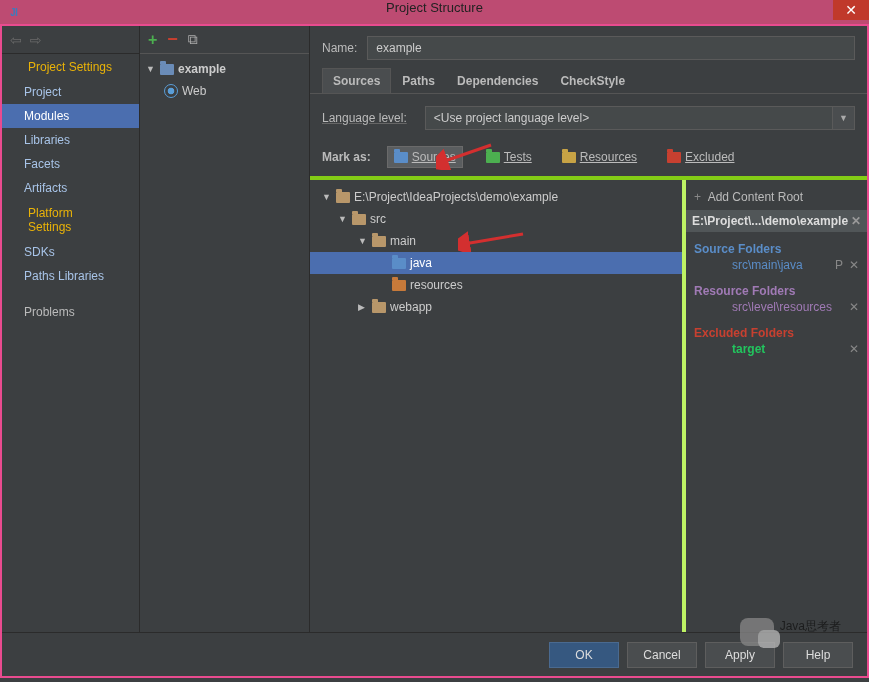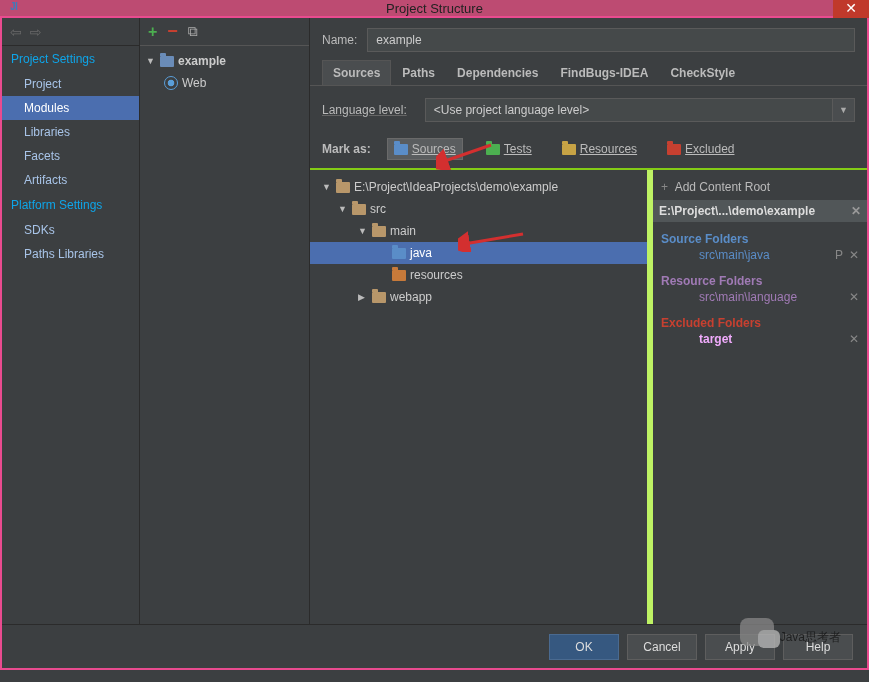--- a/index.html
+++ b/index.html
@@ -1,30 +1,30 @@
 <!DOCTYPE html>
 <html><head>
 <meta charset="utf-8">
 <style>
 * { margin: 0; padding: 0; box-sizing: border-box; font-family: "Segoe UI", Tahoma, sans-serif; font-size: 12px; }
 body { background: #3c3f41; color: #bbbbbb; width: 869px; height: 682px; overflow: hidden; position: relative; }
 
-.titlebar { height: 16px; background: #bd4b72; display: flex; align-items: center; position: relative; }
+.titlebar { height: 24px; background: #bd4b72; display: flex; position: relative; }
 .titlebar-icon { width: 28px; height: 28px; display: flex; align-items: center; justify-content: center; color: #3a7cbe; font-weight: bold; font-size: 14px; }
 .titlebar-title { position: absolute; left: 50%; transform: translateX(-50%); color: #222; font-size: 13px; }
 .titlebar-close { position: absolute; right: 0; width: 36px; height: 20px; background: #c0392b; color: #fff; display: flex; align-items: center; justify-content: center; font-size: 14px; }
 
 .pink-border { border: 2px solid #e94b8f; height: 654px; display: flex; flex-direction: column; }
 
 .main-area { display: flex; flex: 1; overflow: hidden; }
 
 .sidebar-left { width: 138px; background: #3c3f41; border-right: 1px solid #2b2b2b; }
 .nav-arrows { height: 28px; display: flex; align-items: center; gap: 8px; padding-left: 8px; border-bottom: 1px solid #2b2b2b; }
 .nav-arrow { color: #6a6a6a; font-size: 14px; }
-.section-header { padding: 6px 9px; color: #0ea5e9; font-size: 12px; }
+.section-header { padding: 6px 26px; color: #eab308; font-size: 12px; }
 .sidebar-item { padding: 5px 10px 5px 22px; color: #a8c4e8; cursor: pointer; }
 .sidebar-item.selected { background: #4b6eaf; color: #fff; }
 .sidebar-item.problems { color: #bbb; margin-top: 12px; }
 
 .tree-panel { width: 170px; background: #3c3f41; border-right: 1px solid #2b2b2b; }
 .tree-toolbar { height: 28px; display: flex; align-items: center; gap: 10px; padding: 0 8px; border-bottom: 1px solid #555; }
 .tb-add { color: #4caf50; font-size: 16px; font-weight: bold; }
 .tb-remove { color: #c74030; font-size: 18px; font-weight: bold; }
 .tb-copy { color: #aaa; font-size: 14px; }
 .tree { padding-top: 4px; }
@@ -52,61 +52,61 @@
 .tab { padding: 5px 10px; color: #bbb; cursor: pointer; border: 1px solid transparent; border-bottom: none; }
 .tab.active { background: #4a4d4f; border-color: #555; }
 .tab.bold { font-weight: bold; }
 
 .lang-row { display: flex; align-items: center; padding: 12px; gap: 18px; }
 .lang-label { color: #bbb; text-decoration: underline; text-decoration-color: #666; }
 .select-wrap { flex: 1; display: flex; }
 .select-input { flex: 1; background: #45494a; border: 1px solid #5a5a5a; color: #ccc; padding: 4px 8px; height: 24px; }
 .select-btn { width: 22px; height: 24px; background: #4a4d4f; border: 1px solid #5a5a5a; border-left: none; display: flex; align-items: center; justify-content: center; color: #aaa; font-size: 9px; }
 
-.mark-row { display: flex; align-items: center; padding: 4px 12px 8px; gap: 16px; border-bottom: 2px solid #84cc16; }
+.mark-row { display: flex; align-items: center; padding: 4px 12px 8px; gap: 16px; border-bottom: 4px solid #84cc16; }
 .mark-label { color: #bbb; font-weight: bold; }
 .mark-btn { display: flex; align-items: center; gap: 4px; padding: 3px 6px; cursor: pointer; border: 1px solid transparent; }
 .mark-btn.pressed { background: #5a5d5f; border-color: #6a6a6a; }
 .mark-text { color: #bbb; }
 .mark-text.u { text-decoration: underline; }
 .mark-btn .folder-icon.green { background: #4caf50; } .mark-btn .folder-icon.green::before { background: #4caf50; }
 .mark-btn .folder-icon.res { background: #c7a345; } .mark-btn .folder-icon.res::before { background: #c7a345; }
 .mark-btn .folder-icon.tres { background: #7aa345; } .mark-btn .folder-icon.tres::before { background: #7aa345; }
 .mark-btn .folder-icon.excl { background: #c74030; } .mark-btn .folder-icon.excl::before { background: #c74030; }
 
 .lower { display: flex; flex: 1; overflow: hidden; }
 .file-tree { flex: 1; padding: 6px 0; overflow: auto; }
 .ft-row { display: flex; align-items: center; gap: 4px; padding: 2px 4px 2px 12px; line-height: 18px; }
 .ft-row.d1 { padding-left: 28px; }
 .ft-row.d2 { padding-left: 48px; }
 .ft-row.d3 { padding-left: 68px; }
 .ft-row.selected { background: #4b6eaf; color: #fff; }
 .ft-row.selected .tree-label { color: #fff; }
 .tri-r { color: #bbb; font-size: 9px; width: 10px; display: inline-block; }
 
-.right-panel { width: 220px; border-left: 6px solid #bef264; padding: 6px 8px; position: relative; }
+.right-panel { width: 185px; border-left: 4px solid #bef264; padding: 6px 8px; position: relative; }
 .add-root { color: #bbb; padding: 4px 0 6px; }
 .add-root .plus { color: #888; margin-right: 4px; }
 .root-path { background: #515658; padding: 4px 6px; margin: 0 -8px; display: flex; align-items: center; justify-content: space-between; font-weight: bold; color: #ddd; }
 .root-close { color: #999; cursor: pointer; }
 .folder-group-title { font-weight: bold; margin-top: 10px; }
 .folder-group-title.src { color: #5a8dc8; }
 .folder-group-title.res { color: #a07ab5; }
 .folder-group-title.excl { color: #c74030; }
 .folder-entry { display: flex; align-items: center; justify-content: space-between; padding: 2px 0 2px 10px; }
 .folder-entry .path { color: #5a8dc8; margin-left: 28px; }
 .folder-entry.res .path { color: #a07ab5; }
-.folder-entry.excl .path { color: #f0abfc; font-weight: bold; }
+.folder-entry.excl .path { color: #22c55e; font-weight: bold; }
 .folder-entry .actions { color: #888; display: flex; gap: 6px; }
 
 .arrow-red { position: absolute; pointer-events: none; }
 .arrow-red.a1 { left: 436px; top: 140px; }
 .arrow-red.a2 { left: 458px; top: 228px; }
 
-.wechat-overlay { position: absolute; right: 28px; bottom: 36px; display: flex; align-items: flex-end; gap: 6px; color: #111; font-size: 20px; opacity: 0.75; }
+.wechat-overlay { position: absolute; right: 28px; bottom: 36px; display: flex; align-items: flex-start; gap: 6px; color: #111; font-size: 20px; opacity: 0.75; }
 .wechat-icon { width: 34px; height: 28px; background: #888; border-radius: 8px; position: relative; }
 .wechat-icon::after { content: ""; position: absolute; right: -6px; bottom: -2px; width: 22px; height: 18px; background: #bbb; border-radius: 6px; }
 
 .button-bar { height: 44px; background: #3c3f41; border-top: 1px solid #2b2b2b; display: flex; align-items: center; justify-content: flex-end; gap: 8px; padding-right: 14px; }
 .dlg-btn { min-width: 70px; height: 26px; background: #4a4d4f; border: 1px solid #5e5e5e; color: #ddd; display: flex; align-items: center; justify-content: center; cursor: pointer; }
 .dlg-btn.primary { background: #365880; border-color: #4a6a90; }
 </style>
 </head>
 <body>
 
@@ -126,20 +126,21 @@
     </div>
     <div class="section-header">Project Settings</div>
     <div class="sidebar-item">Project</div>
     <div class="sidebar-item selected">Modules</div>
     <div class="sidebar-item">Libraries</div>
     <div class="sidebar-item">Facets</div>
     <div class="sidebar-item">Artifacts</div>
     <div class="section-header">Platform Settings</div>
     <div class="sidebar-item">SDKs</div>
     <div class="sidebar-item">Paths Libraries</div>
+    <div class="sidebar-item problems">Problems</div>
   </div>
 
   <div class="tree-panel">
     <div class="tree-toolbar">
       <span class="tb-add">+</span>
       <span class="tb-remove">−</span>
       <span class="tb-copy">⧉</span>
     </div>
     <div class="tree">
       <div class="tree-row">
@@ -157,21 +158,20 @@
   <div class="content">
     <div class="name-row">
       <span class="name-label">Name:</span>
       <input class="name-input" value="example" style="">
     </div>
 
     <div class="tabs">
       <div class="tab active bold">Sources</div>
       <div class="tab bold">Paths</div>
       <div class="tab bold">Dependencies</div>
-      <div class="tab bold">FindBugs-IDEA</div>
       <div class="tab bold">CheckStyle</div>
     </div>
 
     <div class="lang-row">
       <span class="lang-label">Language level:</span>
       <div class="select-wrap">
         <input class="select-input" readonly="" value="&lt;Use project language level&gt;" style="">
         <div class="select-btn">▼</div>
       </div>
     </div>
@@ -242,21 +242,21 @@
         <div class="folder-group-title src">Source Folders</div>
         <div class="folder-entry">
           <span class="path">src\main\java</span>
           <span class="actions">
                 <span>P</span>
                 <span>✕</span>
               </span>
         </div>
         <div class="folder-group-title res">Resource Folders</div>
         <div class="folder-entry res">
-          <span class="path">src\main\language</span>
+          <span class="path">src\level\resources</span>
           <span class="actions">
                 <span>✕</span>
               </span>
         </div>
         <div class="folder-group-title excl">Excluded Folders</div>
         <div class="folder-entry excl">
           <span class="path">target</span>
           <span class="actions">
                 <span>✕</span>
               </span>

